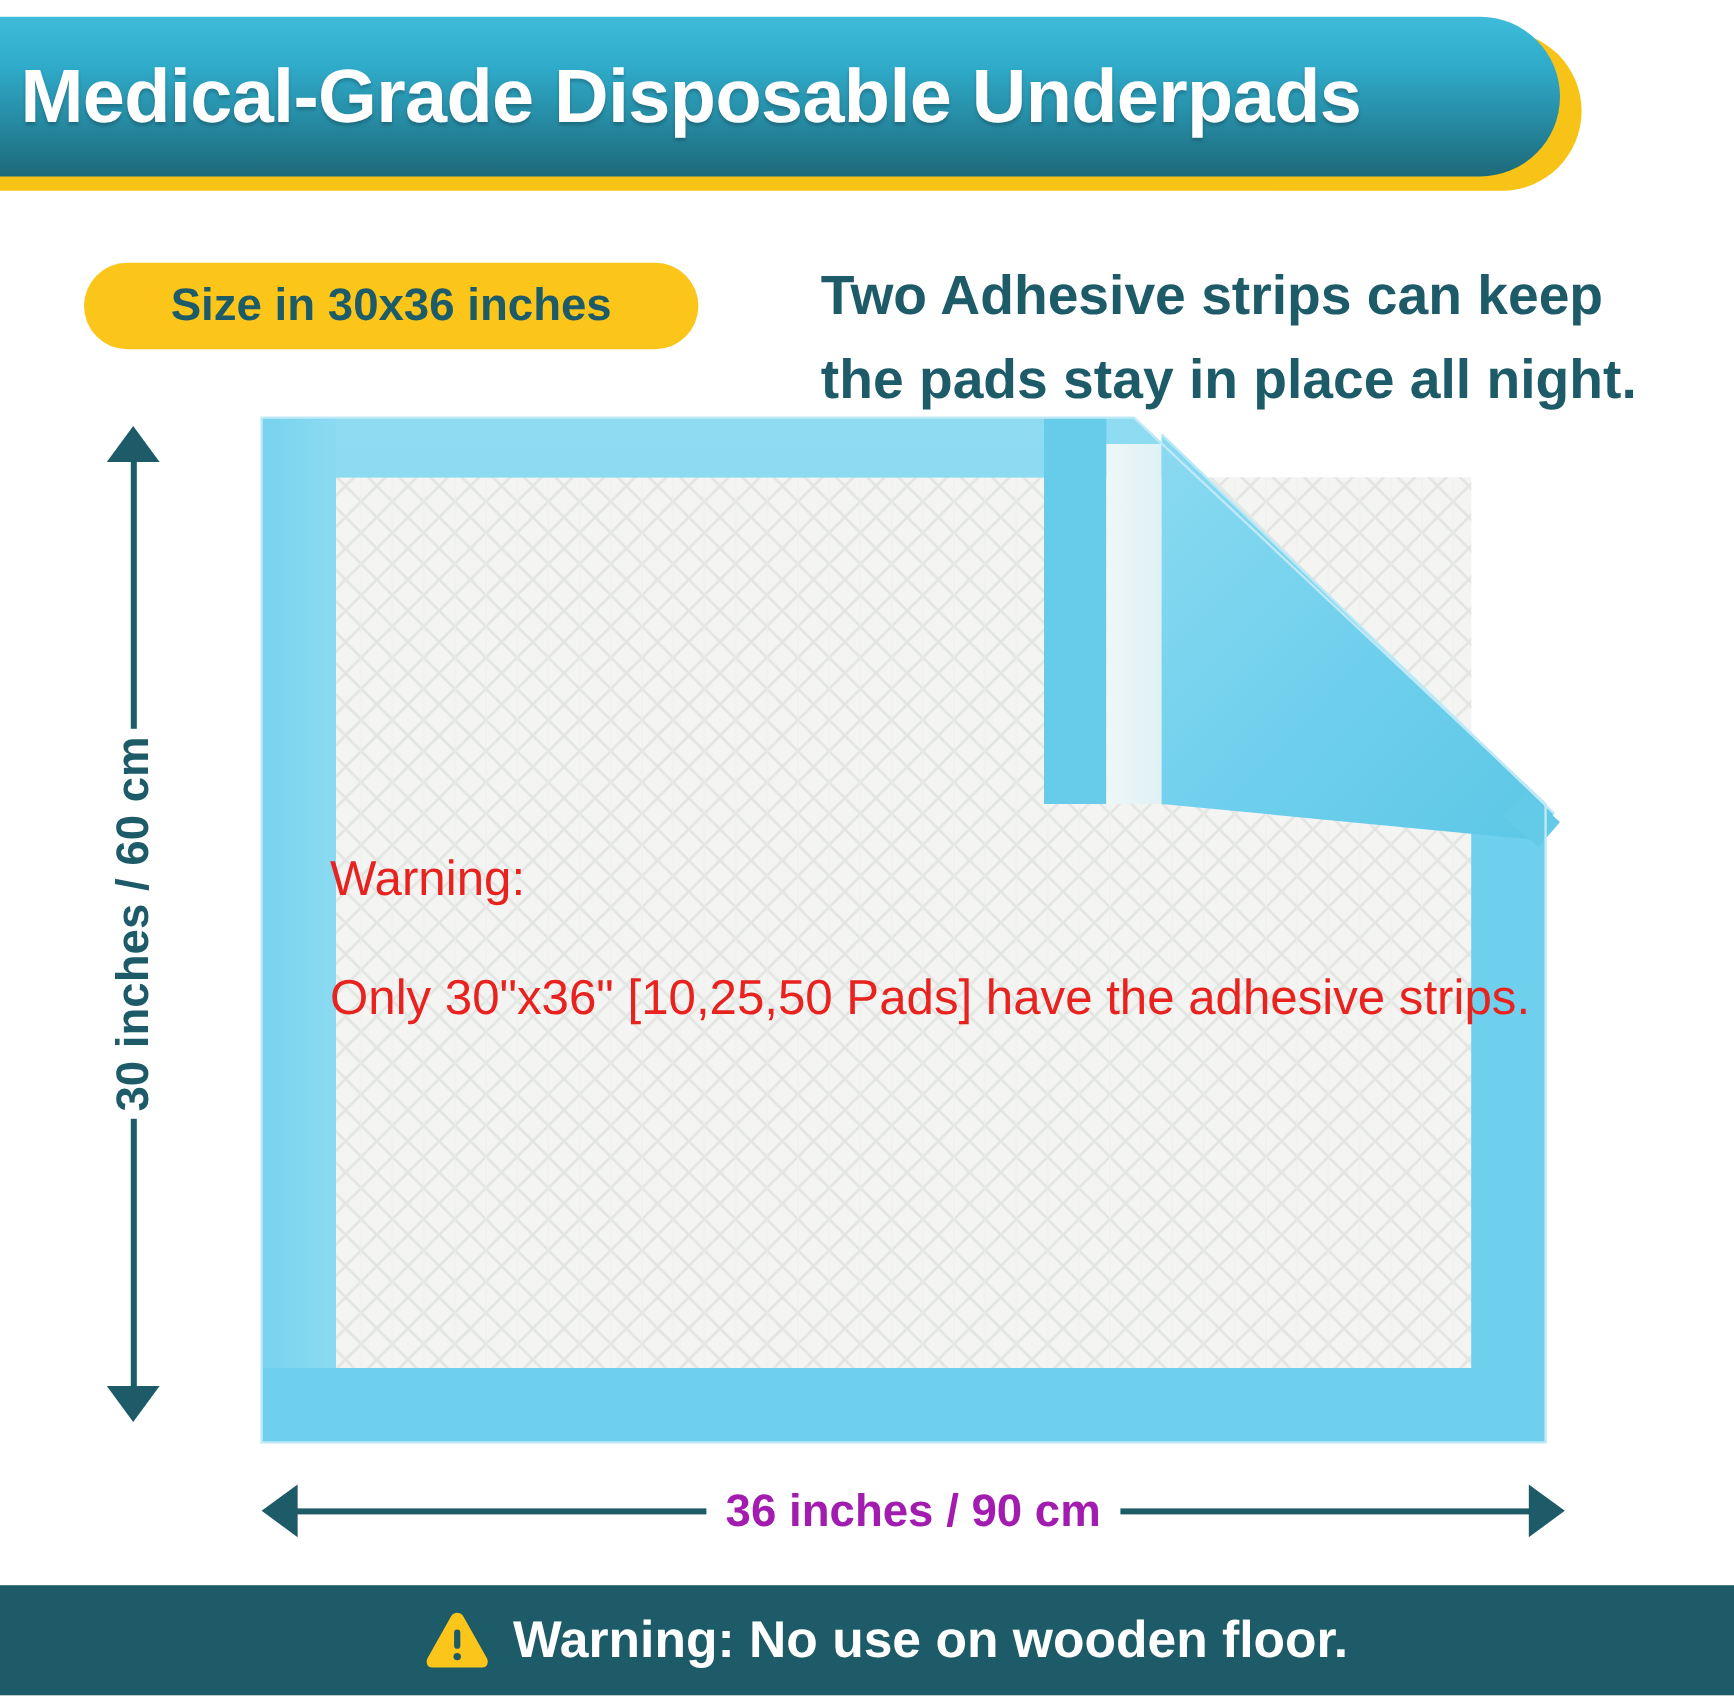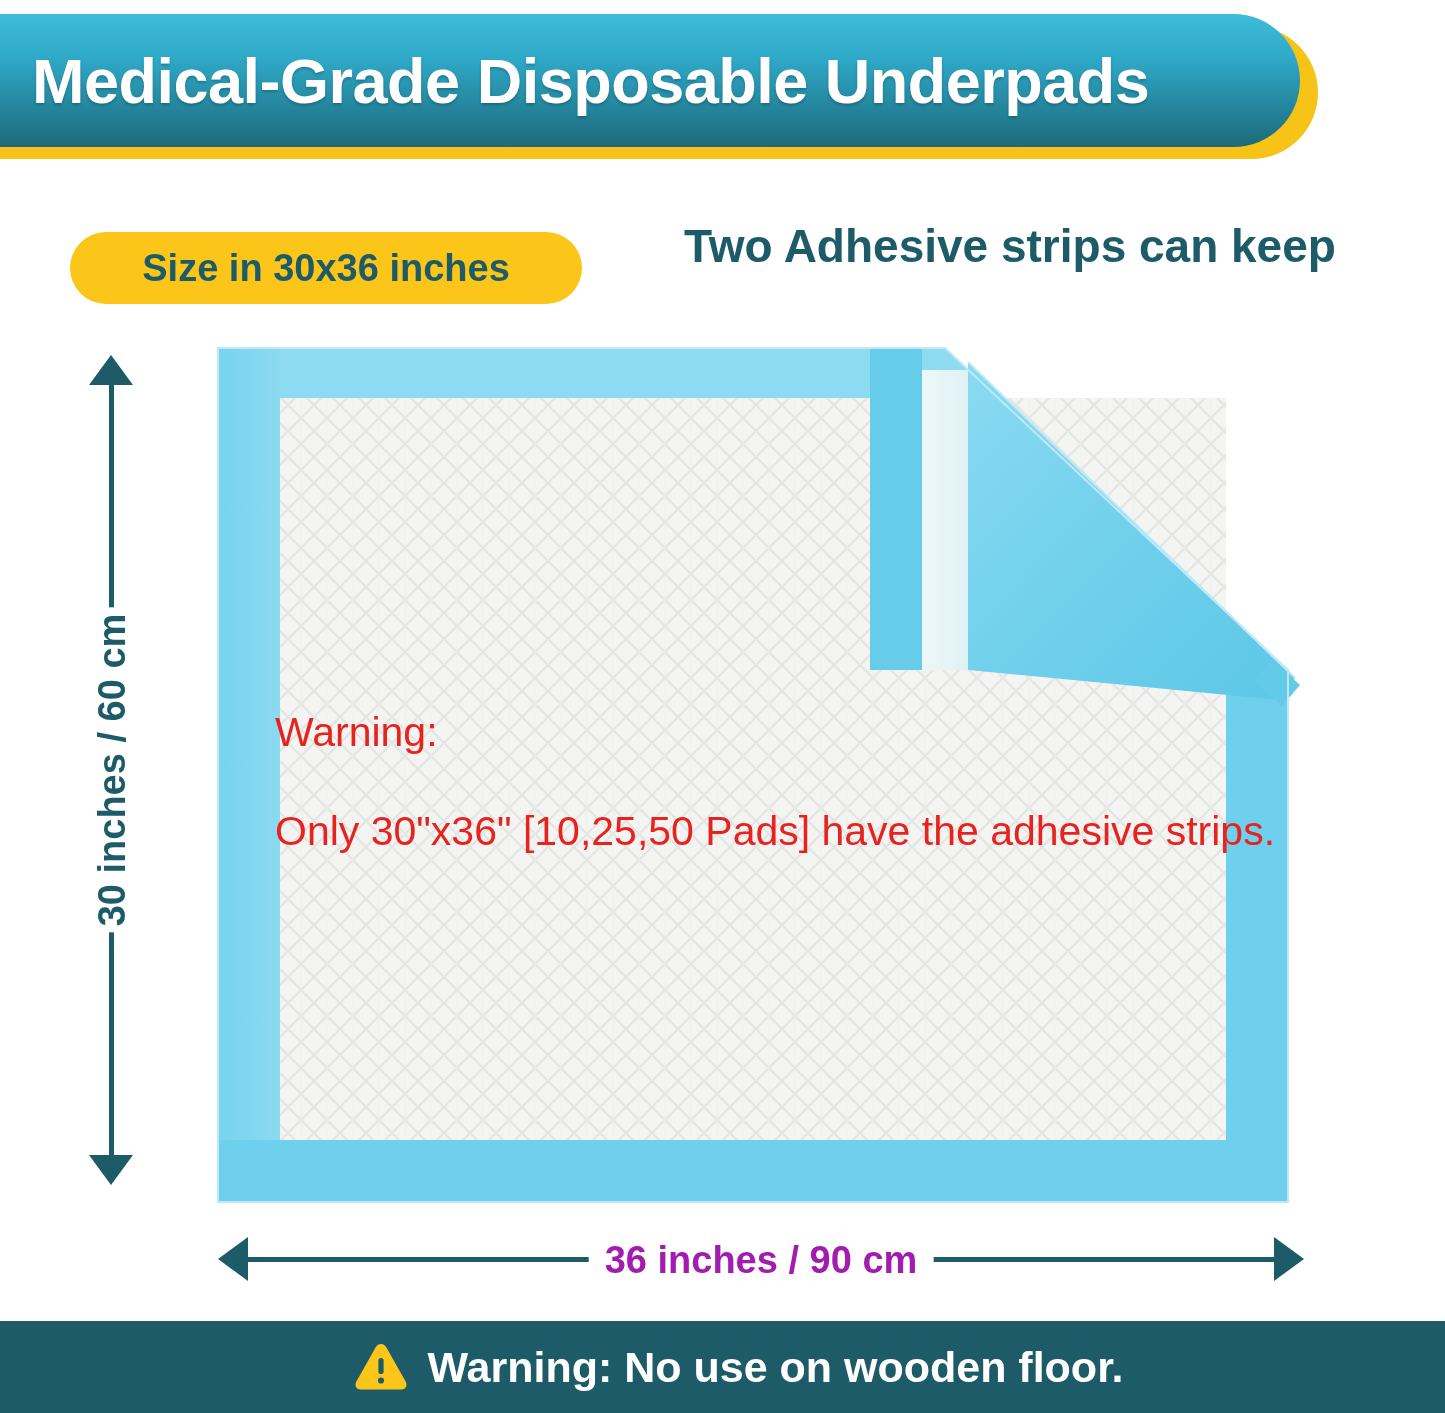--- a/index.html
+++ b/index.html
@@ -37,21 +37,21 @@
     left: 0;
     top: 0;
     width: 1300px;
     height: 133px;
     border-radius: 0 68px 68px 0;
     background: linear-gradient(180deg, #3ebcd9 0%, #2faac9 32%, #24849b 72%, #1d6a79 100%);
     display: flex;
     align-items: center;
   }
   .header-title {
-    margin-left: 32px;
+    margin-left: 17px;
     color: #ffffff;
     font-size: 63px;
     font-weight: bold;
     letter-spacing: -0.5px;
     white-space: nowrap;
     text-shadow: 0 2px 3px rgba(0,0,0,0.22);
     font-family: "Liberation Sans", sans-serif;
   }
 
   
@@ -59,21 +59,20 @@
     position: absolute;
     left: 70px;
     top: 219px;
     width: 512px;
     height: 72px;
     background: #fbc51a;
     border-radius: 36px;
     display: flex;
     align-items: center;
     justify-content: center;
-    margin-top: 13px;
   }
   .size-badge-label {
     color: #1d5b68;
     font-size: 38px;
     font-weight: bold;
     white-space: nowrap;
   }
 
   
   .adhesive-note {
@@ -243,20 +242,21 @@
     <div class="header-title">Medical-Grade Disposable Underpads</div>
   </div>
 </div>
 
 <div class="size-badge">
   <span class="size-badge-label">Size in 30x36 inches</span>
 </div>
 
 <div class="adhesive-note">
   <div>Two Adhesive strips can keep</div>
+  <div>the pads stay in place all night.</div>
 </div>
 
 <div class="vdim">
   <div class="vdim-arrow-up"></div>
   <div class="vdim-line"></div>
   <div class="vdim-arrow-down"></div>
   <div class="vdim-label">30 inches / 60 cm</div>
 </div>
 
 <div class="pad-stage">

